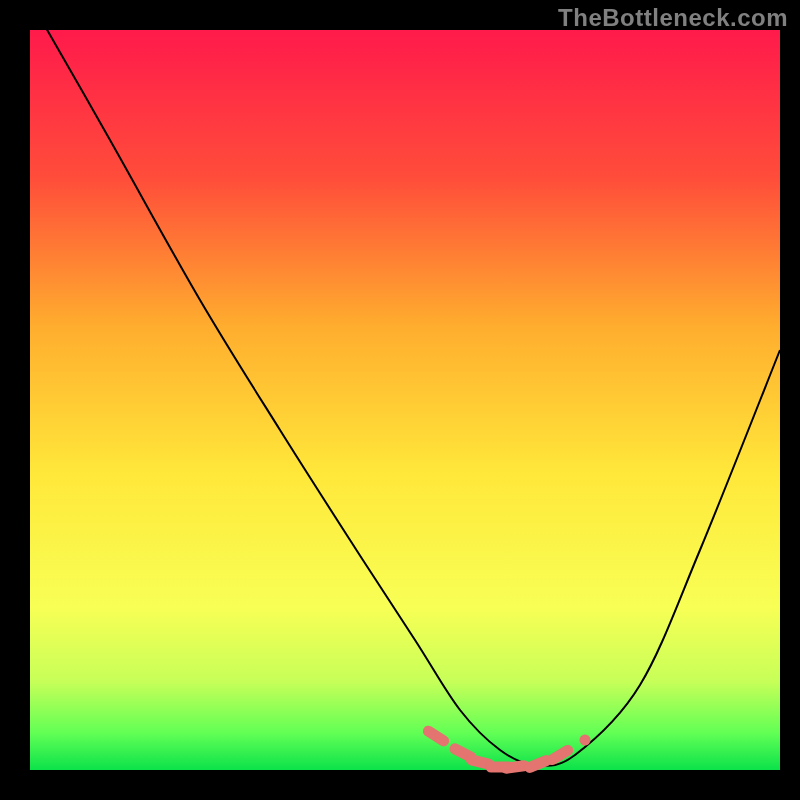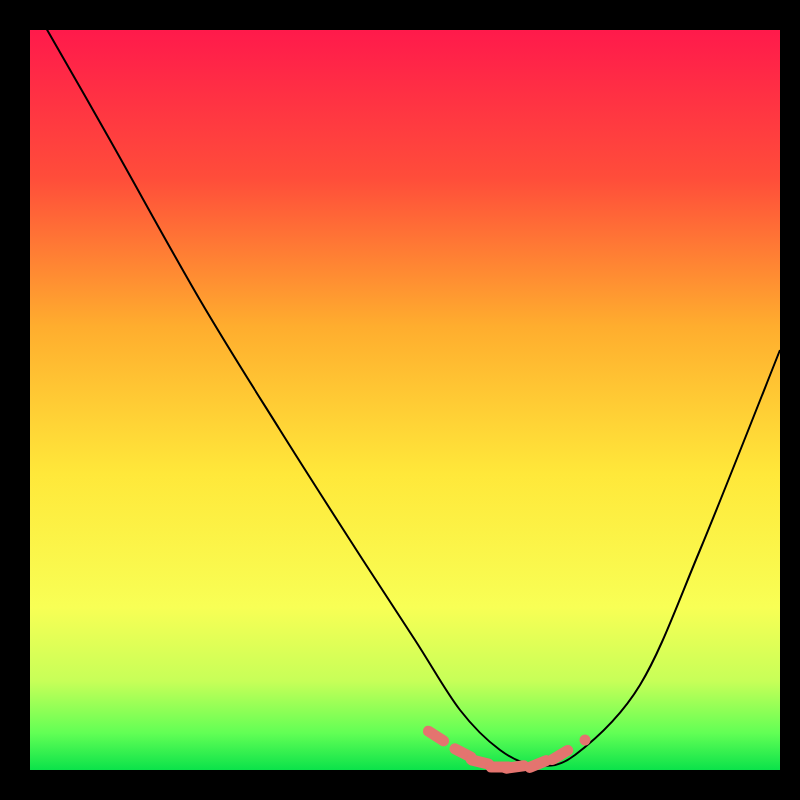--- a/index.html
+++ b/index.html
@@ -61,13 +61,14 @@
         <line x1="455.0" y1="748.8" x2="471.0" y2="757.2" stroke="#e4746f" stroke-width="11" stroke-linecap="round"></line>
         <line x1="471.3" y1="759.8" x2="488.7" y2="764.2" stroke="#e4746f" stroke-width="11" stroke-linecap="round"></line>
         <line x1="491.0" y1="767.0" x2="509.0" y2="767.0" stroke="#e4746f" stroke-width="11" stroke-linecap="round"></line>
         <line x1="506.1" y1="768.2" x2="523.9" y2="765.8" stroke="#e4746f" stroke-width="11" stroke-linecap="round"></line>
         <line x1="529.7" y1="767.4" x2="546.3" y2="760.6" stroke="#e4746f" stroke-width="11" stroke-linecap="round"></line>
         <line x1="552.3" y1="759.6" x2="567.7" y2="750.4" stroke="#e4746f" stroke-width="11" stroke-linecap="round"></line>
         <line x1="585.0" y1="740.0" x2="585.0" y2="740.0" stroke="#e4746f" stroke-width="11" stroke-linecap="round"></line>
       </g>
   </svg>
 
+  <div class="watermark">TheBottleneck.com</div>
 </div>
 
 </body></html>

